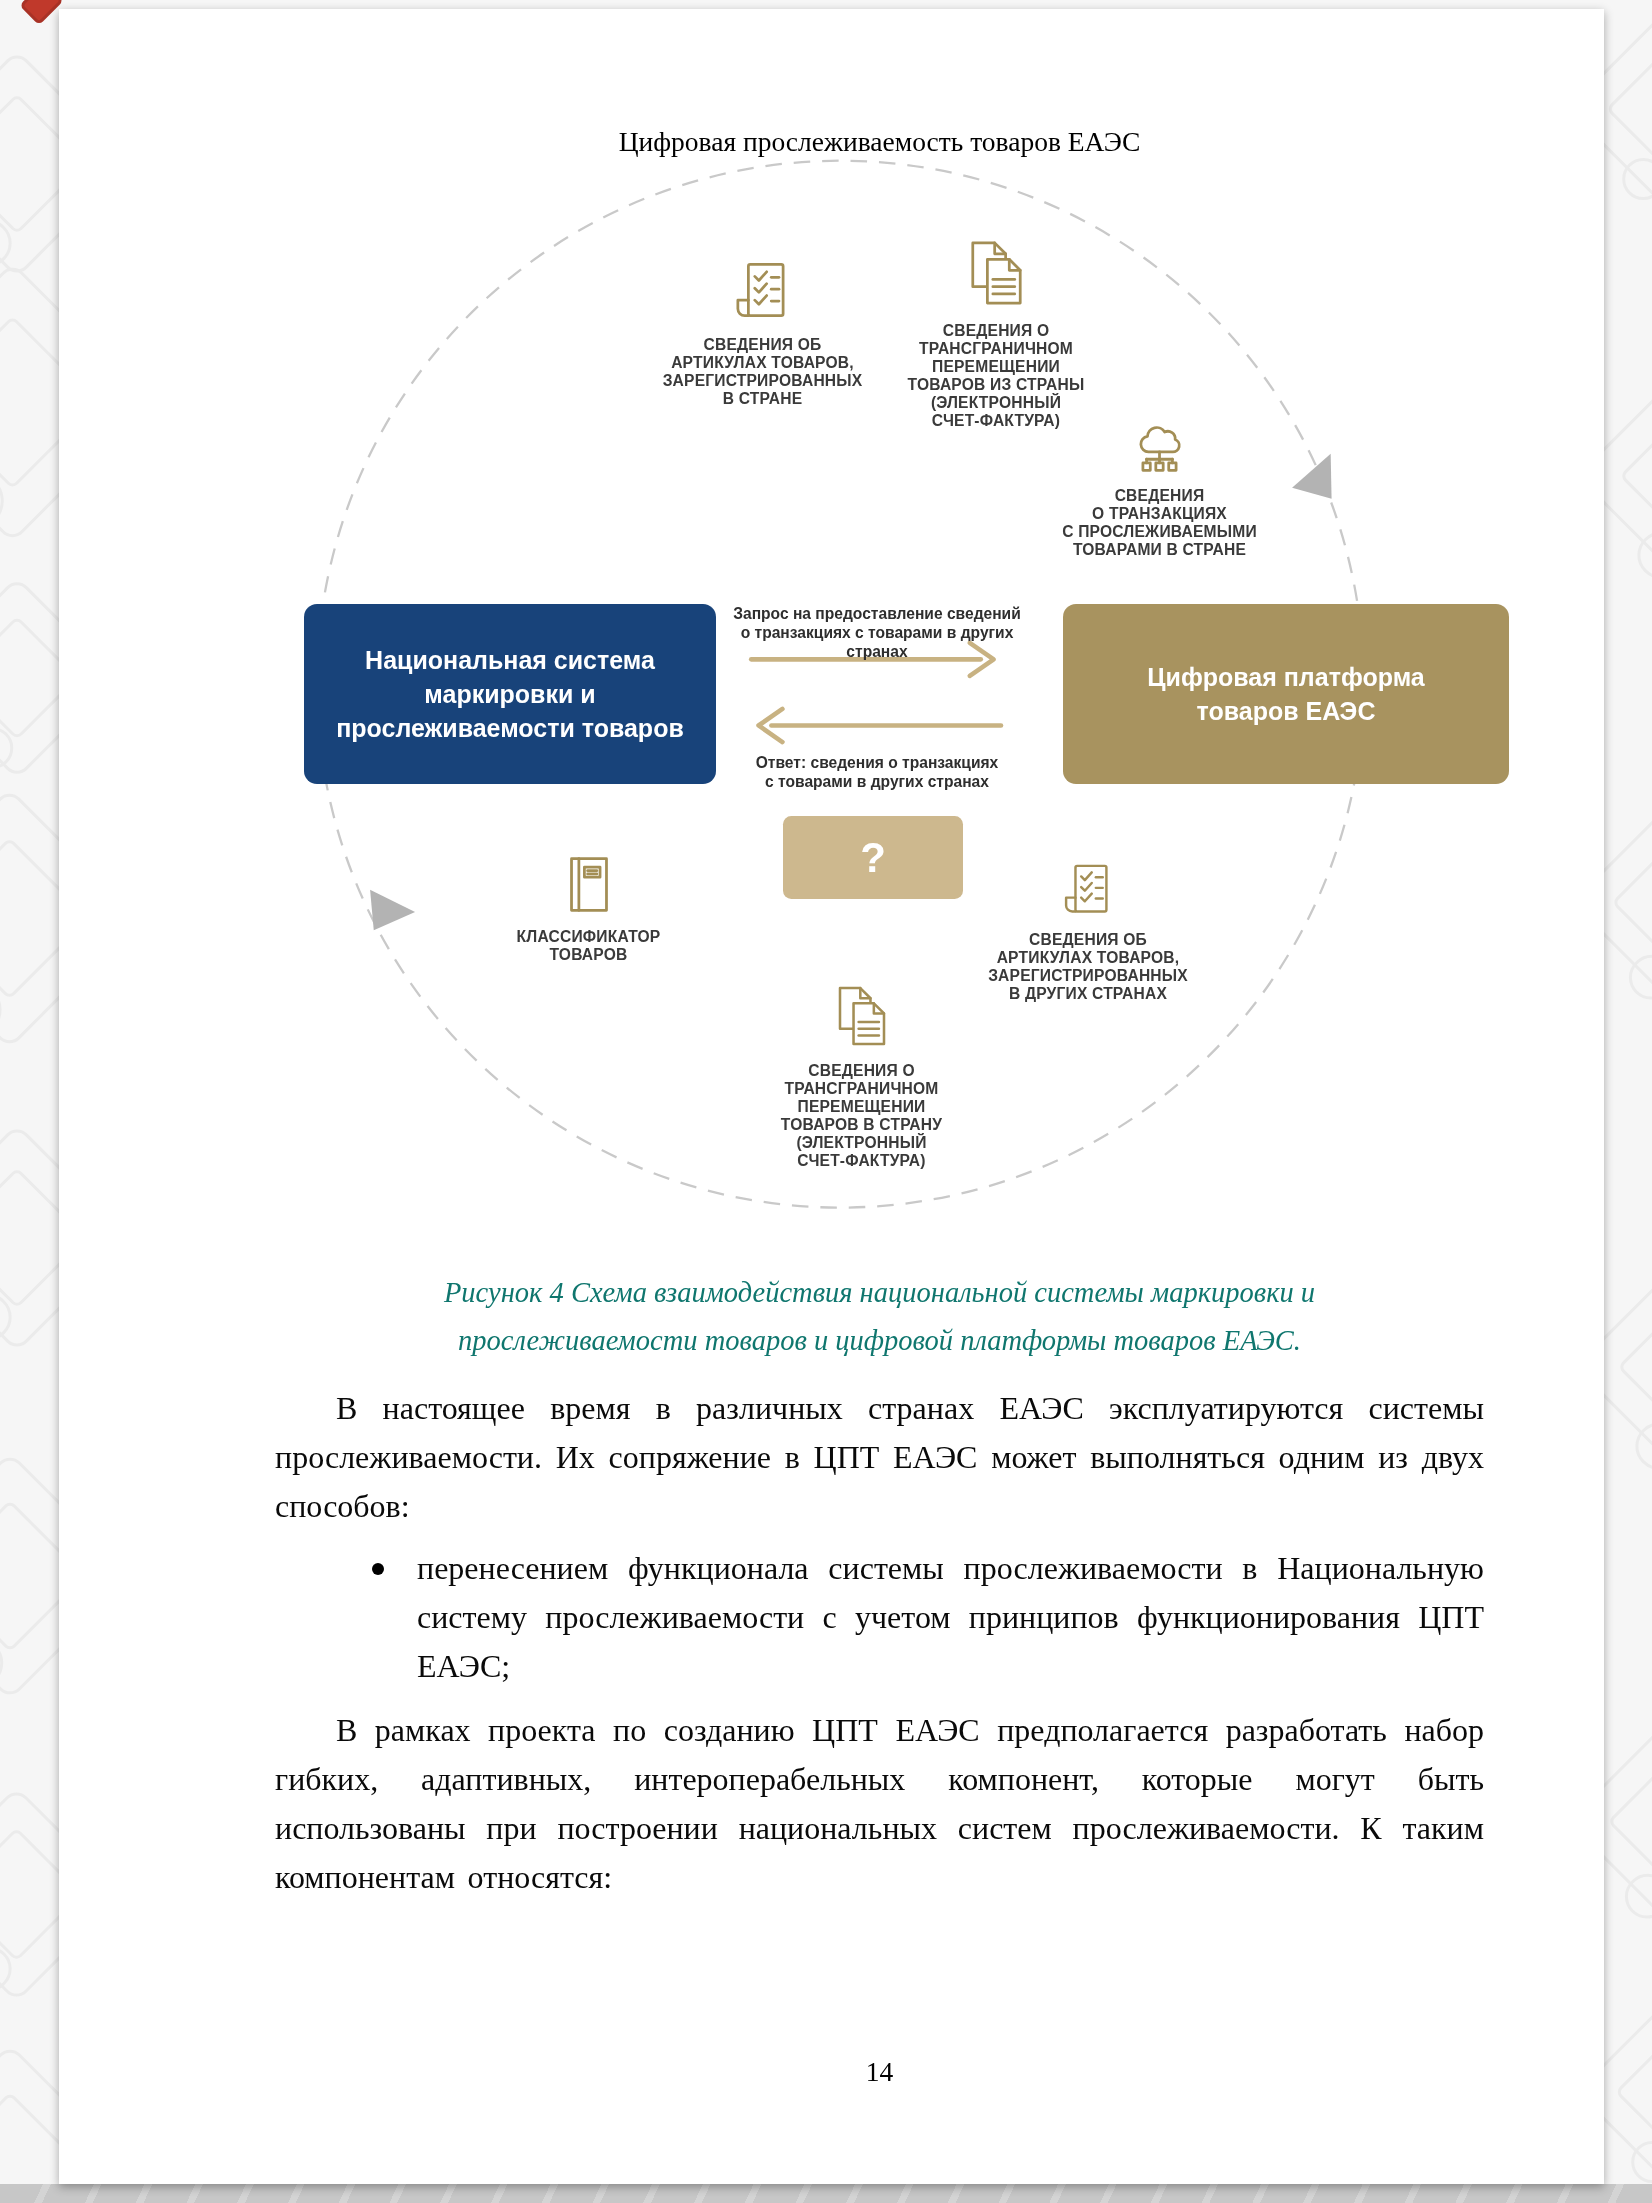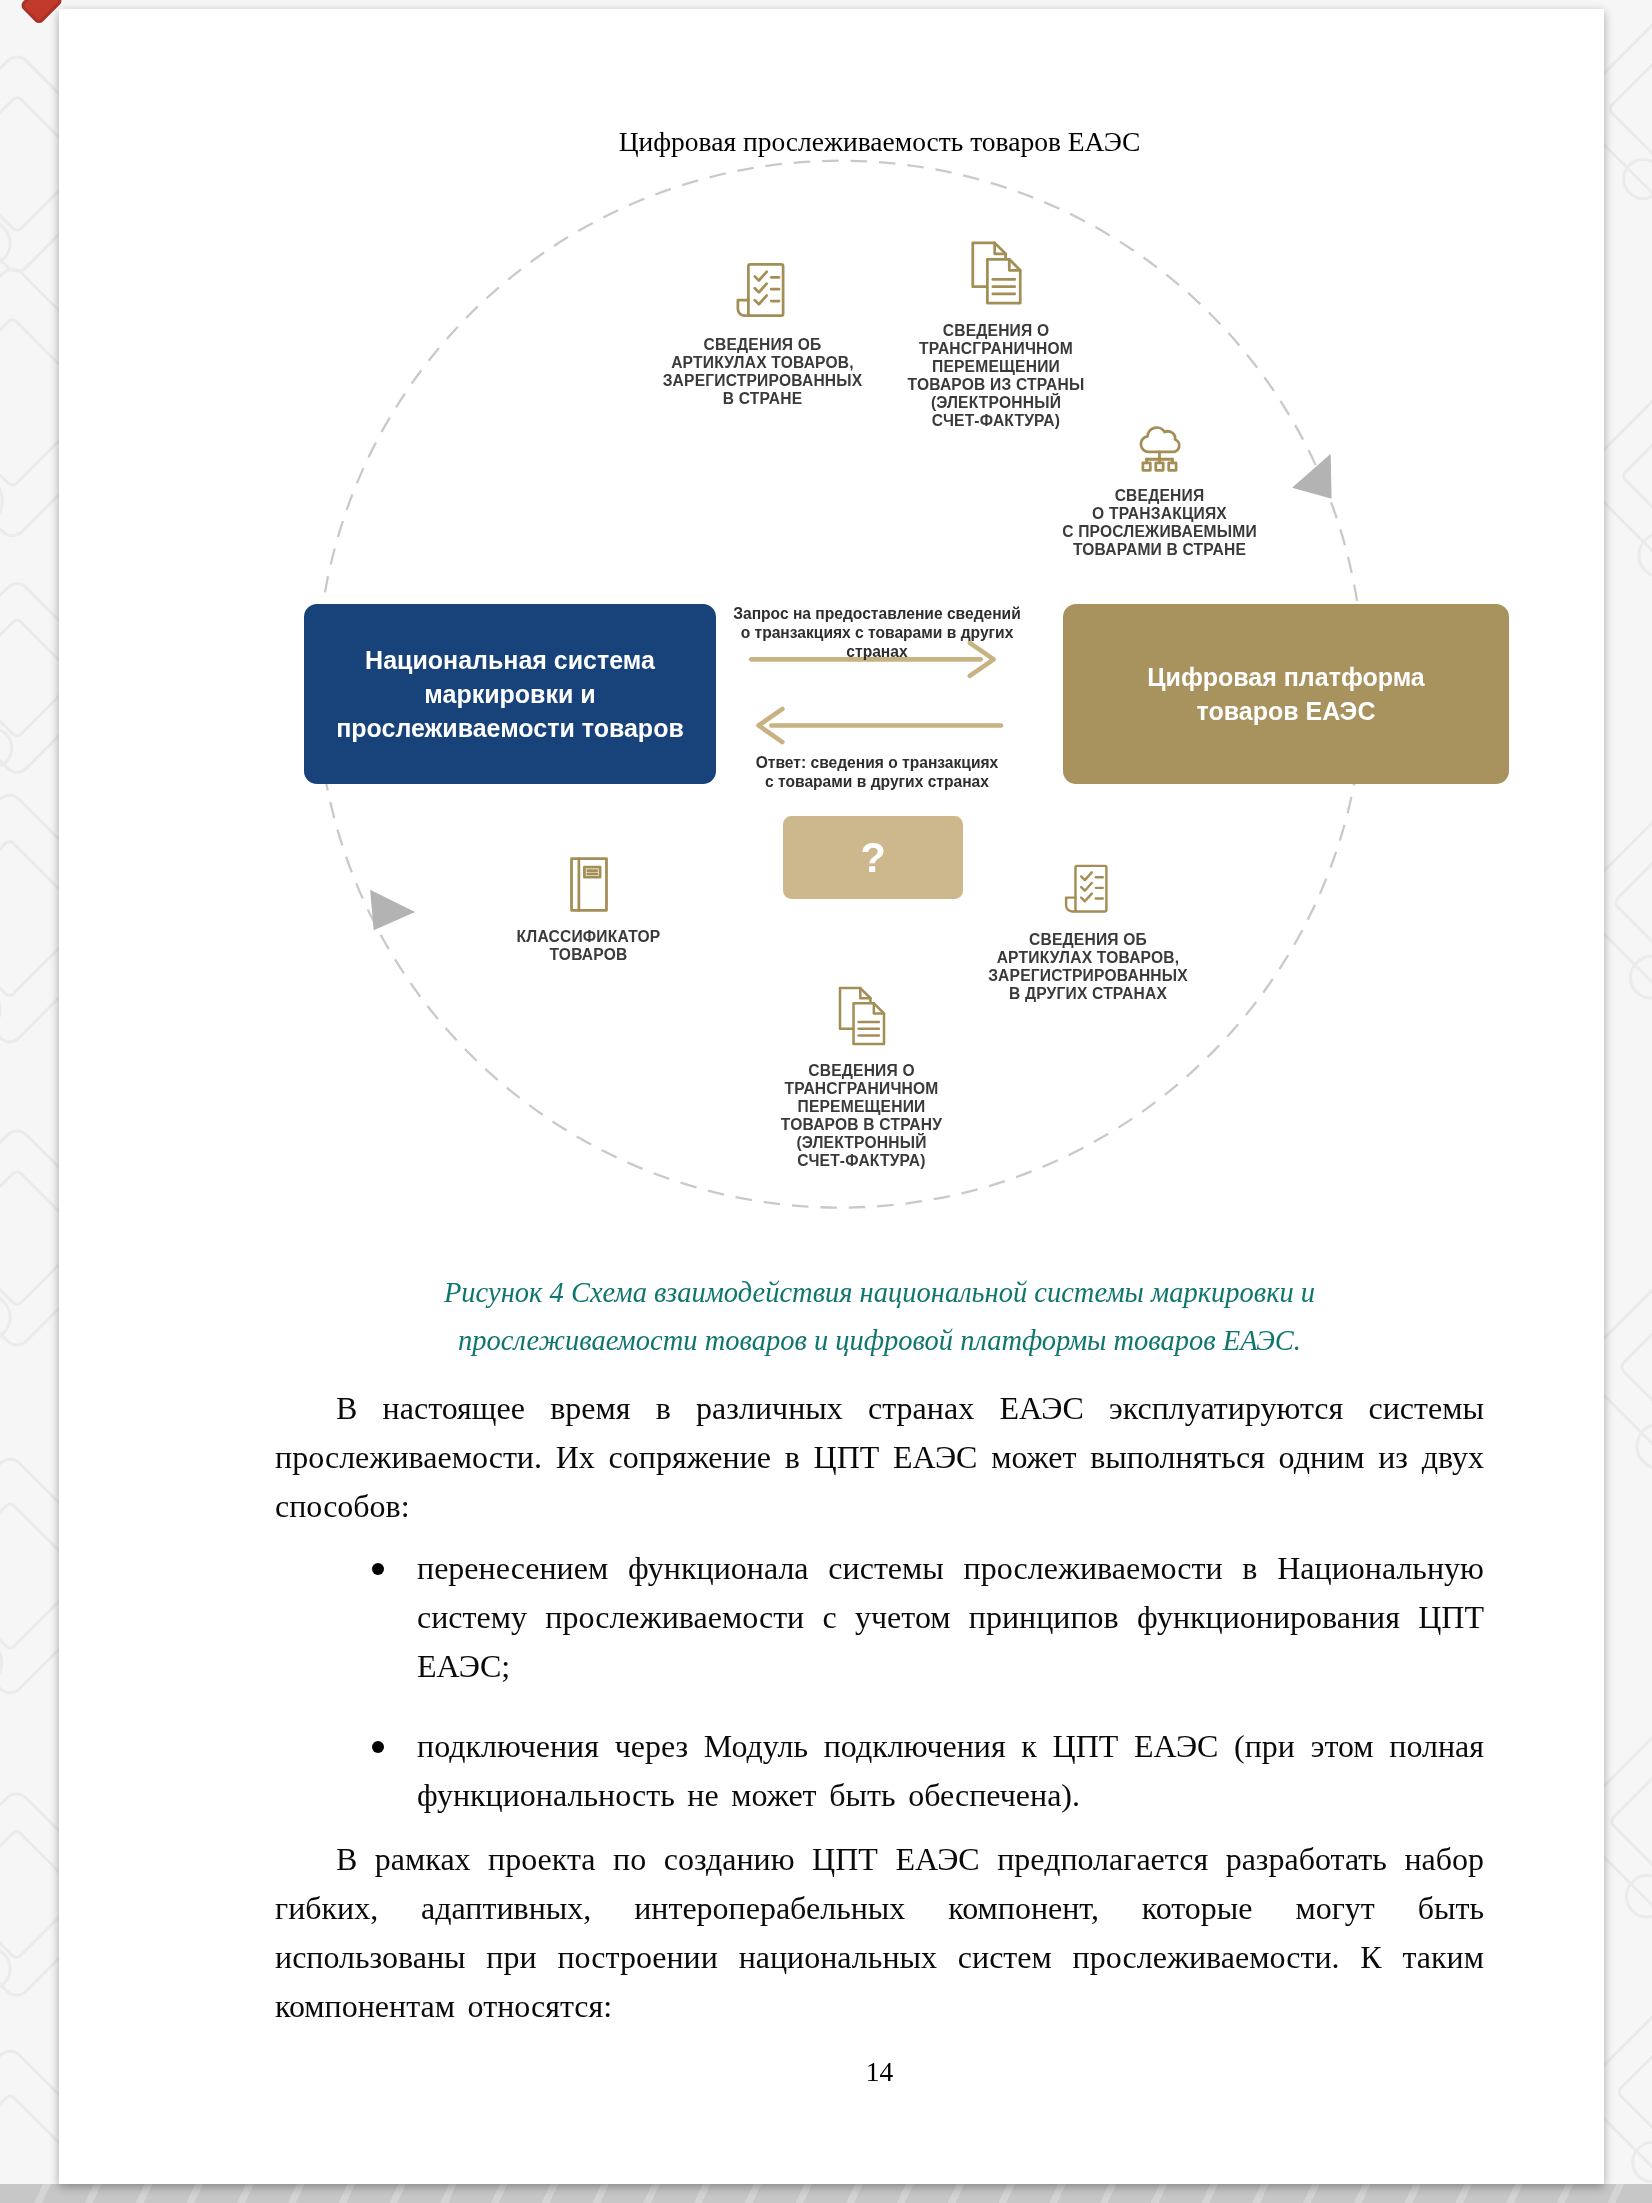--- a/index.html
+++ b/index.html
@@ -230,21 +230,20 @@
 СЧЕТ-ФАКТУРА)</div>
   </div>
 
   <div class="abs caption">Рисунок 4 Схема взаимодействия национальной системы маркировки и
 прослеживаемости товаров и цифровой платформы товаров ЕАЭС.</div>
 
   <div class="abs bodytext">
     <p>В настоящее время в различных странах ЕАЭС эксплуатируются системы прослеживаемости. Их сопряжение в ЦПТ ЕАЭС может выполняться одним из двух способов:</p>
     <ul class="points">
       <li>перенесением функционала системы прослеживаемости в Национальную систему прослеживаемости с учетом принципов функционирования ЦПТ ЕАЭС;</li>
-      <li>подключения через Модуль подключения к ЦПТ ЕАЭС (при этом полная функциональность не может быть обеспечена).</li>
     </ul>
     <p class="second">В рамках проекта по созданию ЦПТ ЕАЭС предполагается разработать набор гибких, адаптивных, интероперабельных компонент, которые могут быть использованы при построении национальных систем прослеживаемости. К таким компонентам относятся:</p>
   </div>
 
   <div class="abs pagenum">14</div>
 
 </div>
 
 
 </body></html>

